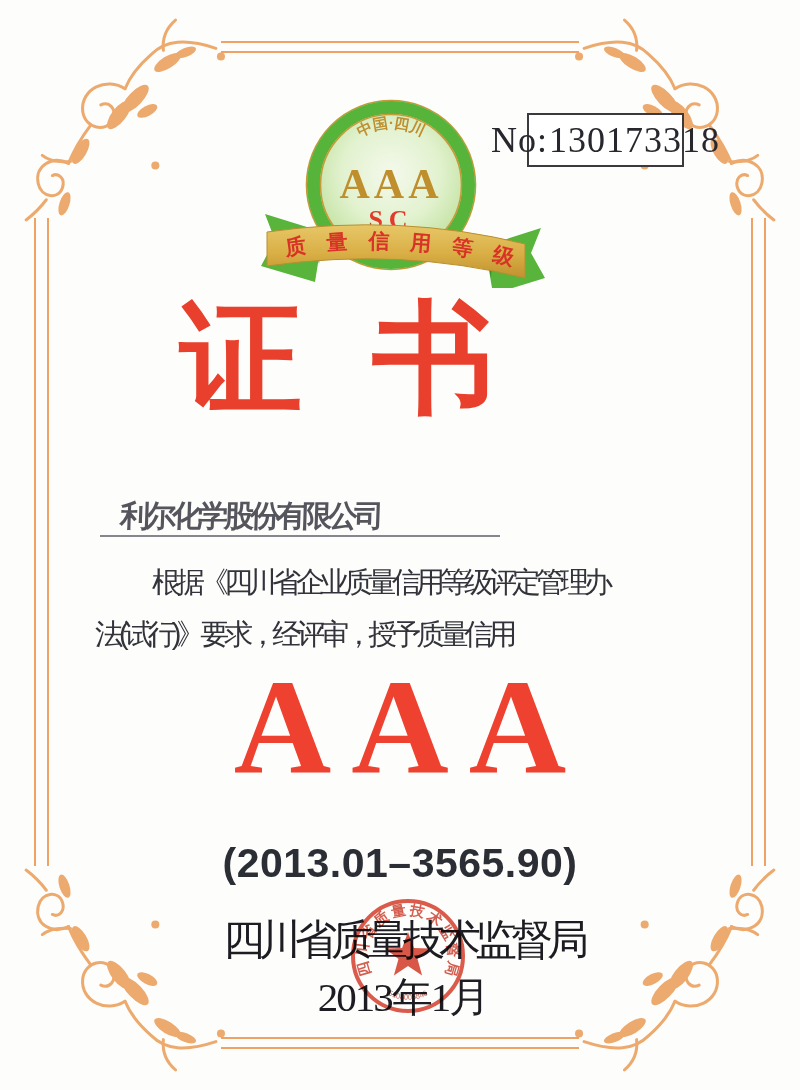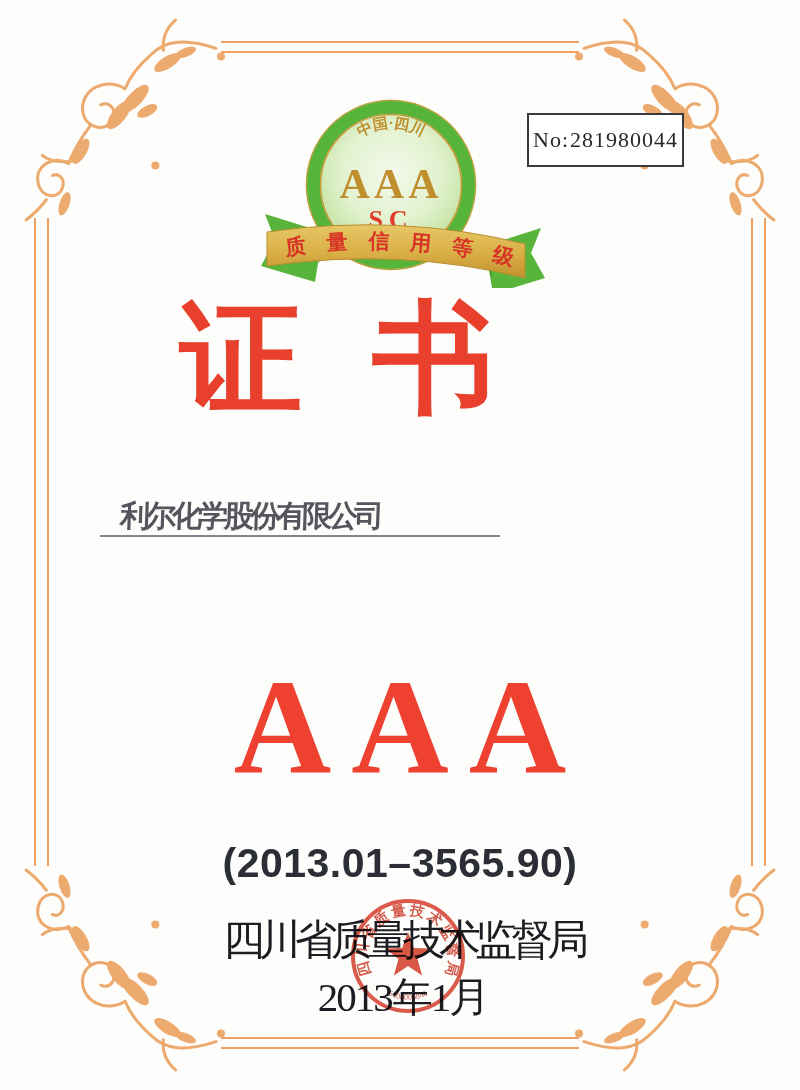--- a/index.html
+++ b/index.html
@@ -15,21 +15,21 @@
   .corner.tr{left:574px;top:12px;transform:scaleX(-1);}
   .corner.bl{left:14px;top:866px;transform:scaleY(-1);}
   .corner.br{left:574px;top:866px;transform:scale(-1,-1);}
   .bline{position:absolute;background:#f0a264;}
   .bline.h{height:2px;width:358px;left:221px;}
   .bline.v{width:2px;height:648px;top:218px;}
   
   .serialbox{
     left:527px;top:113px;width:153px;height:50px;
     border:2px solid #3a3a3e;display:flex;align-items:center;justify-content:center;
-    gap:1px;font-size:22px;color:#27272d;letter-spacing:1px;background:#fff;
+    gap:1px;font-size:36px;color:#27272d;letter-spacing:1px;background:#fff;
   }
   
   .badge{left:253px;top:96px;width:296px;height:192px;}
   
   .cert-title{
     left:0;top:298px;width:674px;text-align:center;
     font-size:122px;line-height:122px;font-weight:bold;color:#e8402c;
   }
   .cert-title .c1{margin-right:70px;}
   
@@ -120,21 +120,21 @@
   <div class="bline h" style="top:51px"></div>
   <div class="bline h" style="top:1037px"></div>
   <div class="bline h" style="top:1047px"></div>
   <div class="bline v" style="left:34px"></div>
   <div class="bline v" style="left:47px"></div>
   <div class="bline v" style="left:751px"></div>
   <div class="bline v" style="left:764px"></div>
 
   <div class="abs serialbox">
     <span>No:</span>
-    <span>281980044</span>
+    <span>130173318</span>
   </div>
 
   <svg class="abs badge" viewBox="0 0 296 192">
     <defs>
       <radialGradient id="disc" cx="50%" cy="42%" r="62%">
         <stop offset="0%" stop-color="#f4f9ec"></stop>
         <stop offset="55%" stop-color="#e2f2cf"></stop>
         <stop offset="100%" stop-color="#bfe09c"></stop>
       </radialGradient>
       <linearGradient id="bandGrad" x1="0" y1="0" x2="0" y2="1">
@@ -171,20 +171,24 @@
     </text>
   </svg>
 
   <div class="abs cert-title">
     <span class="c1">证</span><span>书</span>
   </div>
 
   <div class="abs recipient">利尔化学股份有限公司</div>
   <div class="abs recipient-line"></div>
 
+  <div class="abs body-text">
+    <div class="l1">根据《四川省企业质量信用等级评定管理办</div>
+    <div class="l2">法(试行)》要求，经评审，授予质量信用</div>
+  </div>
 
   <div class="abs grade">AAA</div>
 
   <div class="abs validity">(2013.01–3565.90)</div>
 
   <div class="abs issuer">四川省质量技术监督局</div>
   <div class="abs issue-date">2013年1月</div>
 
   <svg class="abs seal" viewBox="0 0 140 140">
     <defs>

